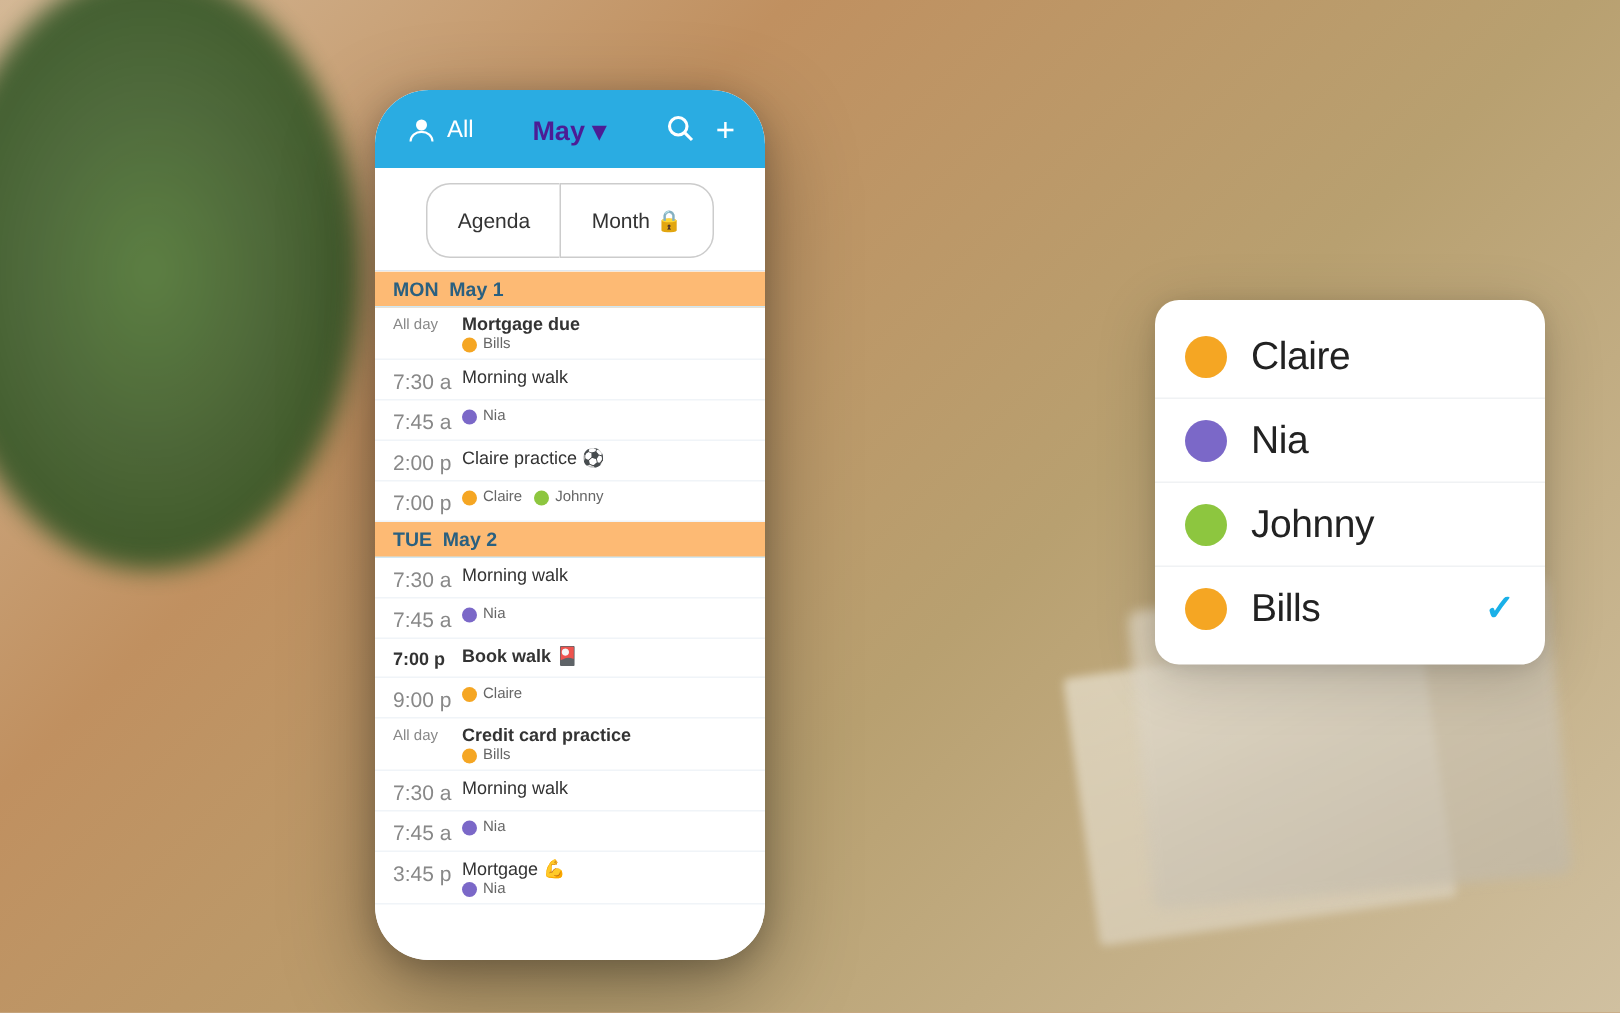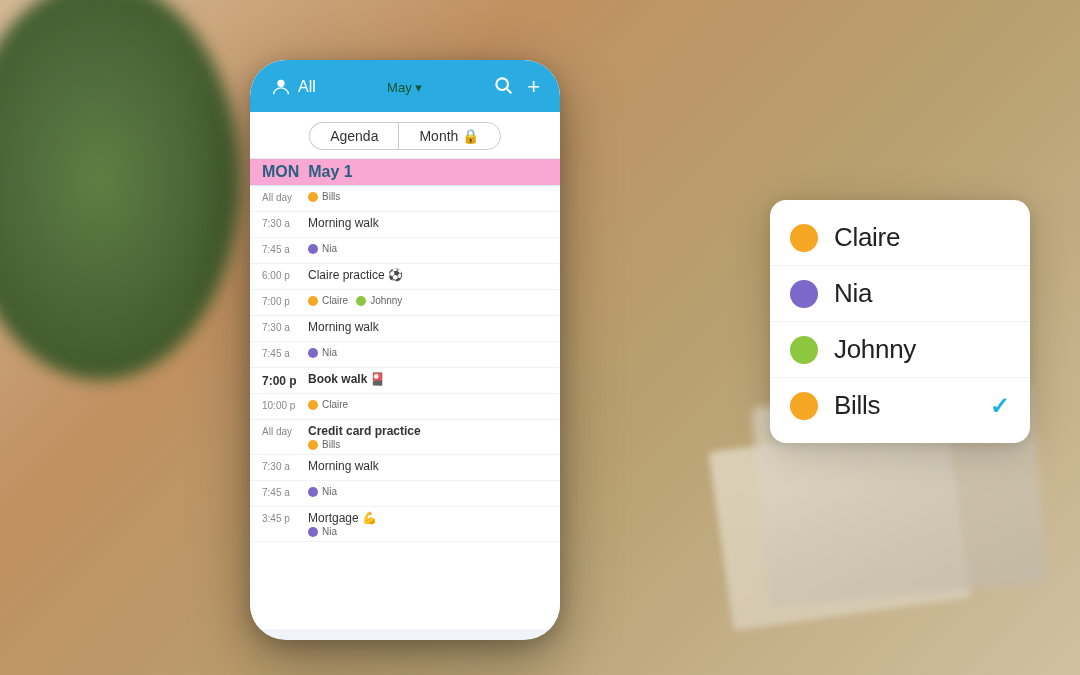--- a/index.html
+++ b/index.html
@@ -57,21 +57,21 @@
       filter: blur(3px);
       transform: rotate(-8deg);
       opacity: 0.6;
     }
 
     
     .phone {
       position: absolute;
       left: 250px;
       top: 60px;
-      width: 310px;
+      width: 260px;
       height: 580px;
       background: #f0f4f8;
       border-radius: 36px;
       box-shadow: 0 20px 60px rgba(0,0,0,0.35), 0 5px 20px rgba(0,0,0,0.2);
       overflow: hidden;
     }
 
     
     .phone-header {
       background: #2aace2;
@@ -90,23 +90,23 @@
       font-size: 16px;
       font-weight: 500;
     }
 
     .person-icon {
       width: 22px;
       height: 22px;
     }
 
     .header-center {
-      color: #14532d;
-      font-size: 13px;
-      font-weight: 400;
+      color: #4c1d95;
+      font-size: 18px;
+      font-weight: 700;
     }
 
     .header-right {
       display: flex;
       align-items: center;
       gap: 14px;
       color: white;
     }
 
     .header-icon {
@@ -118,21 +118,21 @@
     
     .view-toggle {
       display: flex;
       justify-content: center;
       padding: 10px 0 8px;
       background: white;
       border-bottom: 1px solid #e0e8f0;
     }
 
     .toggle-btn {
-      padding: 5px 20px;
+      padding: 16px 20px;
       border: 1px solid #ccc;
       background: white;
       font-size: 14px;
       color: #333;
       cursor: pointer;
     }
 
     .toggle-btn:first-child {
       border-radius: 16px 0 0 16px;
       border-right: none;
@@ -146,39 +146,39 @@
     }
 
     
     .agenda {
       background: white;
       overflow-y: auto;
       height: calc(100% - 110px);
     }
 
     .day-header {
-      background: #f9a8d4;
+      background: #fdba74;
       padding: 4px 12px;
-      font-size: 16px;
+      font-size: 13px;
       font-weight: 700;
       color: #2a6080;
       border-bottom: 1px solid #d0e8f4;
     }
 
     .event-row {
       display: flex;
       align-items: flex-start;
       padding: 4px 12px;
       border-bottom: 1px solid #f0f4f8;
       min-height: 26px;
     }
 
     .event-time {
       min-width: 46px;
-      font-size: 10px;
+      font-size: 14px;
       color: #888;
       padding-top: 2px;
     }
 
     .event-time.allday {
       font-size: 10px;
     }
 
     .event-time.bold {
       font-weight: 700;
@@ -305,20 +305,21 @@
   </div>
 
   <div class="agenda">
 
     <div class="day-header">
       <span>MON&nbsp;&nbsp;May 1</span>
     </div>
     <div class="event-row">
       <div class="event-time allday">All day</div>
       <div class="event-details">
+        <div class="event-title bold">Mortgage due</div>
         <div class="event-calendars">
           <span class="cal-dot" style="background:#f5a623;"></span>
           <span class="cal-label">Bills</span>
         </div>
       </div>
     </div>
     <div class="event-row">
       <div class="event-time">7:30 a</div>
       <div class="event-details">
         <div class="event-title">Morning walk</div>
@@ -327,37 +328,40 @@
     <div class="event-row">
       <div class="event-time">7:45 a</div>
       <div class="event-details">
         <div class="event-calendars">
           <span class="cal-dot" style="background:#7b68c8;"></span>
           <span class="cal-label">Nia</span>
         </div>
       </div>
     </div>
     <div class="event-row">
-      <div class="event-time">6:00 p</div>
+      <div class="event-time">2:00 p</div>
       <div class="event-details">
         <div class="event-title">Claire practice ⚽</div>
       </div>
     </div>
     <div class="event-row">
       <div class="event-time">7:00 p</div>
       <div class="event-details">
         <div class="event-calendars">
           <span class="cal-dot" style="background:#f5a623;"></span>
           <span class="cal-label">Claire</span>
           <span class="cal-dot" style="background:#8dc63f; margin-left:4px;"></span>
           <span class="cal-label">Johnny</span>
         </div>
       </div>
     </div>
 
+    <div class="day-header">
+      <span>TUE&nbsp;&nbsp;May 2</span>
+    </div>
     <div class="event-row">
       <div class="event-time">7:30 a</div>
       <div class="event-details">
         <div class="event-title">Morning walk</div>
       </div>
     </div>
     <div class="event-row">
       <div class="event-time">7:45 a</div>
       <div class="event-details">
         <div class="event-calendars">
@@ -366,21 +370,21 @@
         </div>
       </div>
     </div>
     <div class="event-row">
       <div class="event-time bold">7:00 p</div>
       <div class="event-details">
         <div class="event-title bold">Book walk 🎴</div>
       </div>
     </div>
     <div class="event-row">
-      <div class="event-time">10:00 p</div>
+      <div class="event-time">9:00 p</div>
       <div class="event-details">
         <div class="event-calendars">
           <span class="cal-dot" style="background:#f5a623;"></span>
           <span class="cal-label">Claire</span>
         </div>
       </div>
     </div>
 
     <div class="event-row">
       <div class="event-time allday">All day</div>

